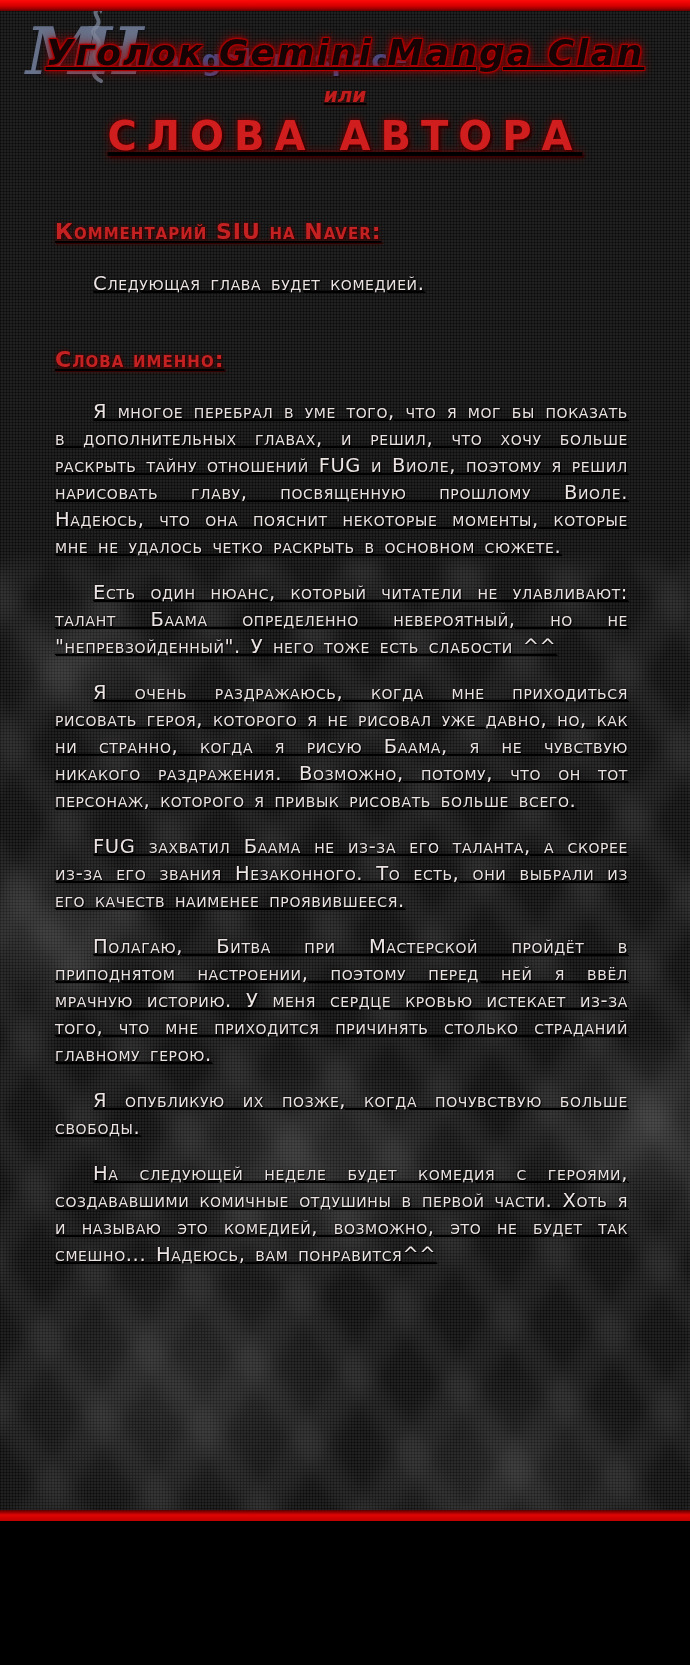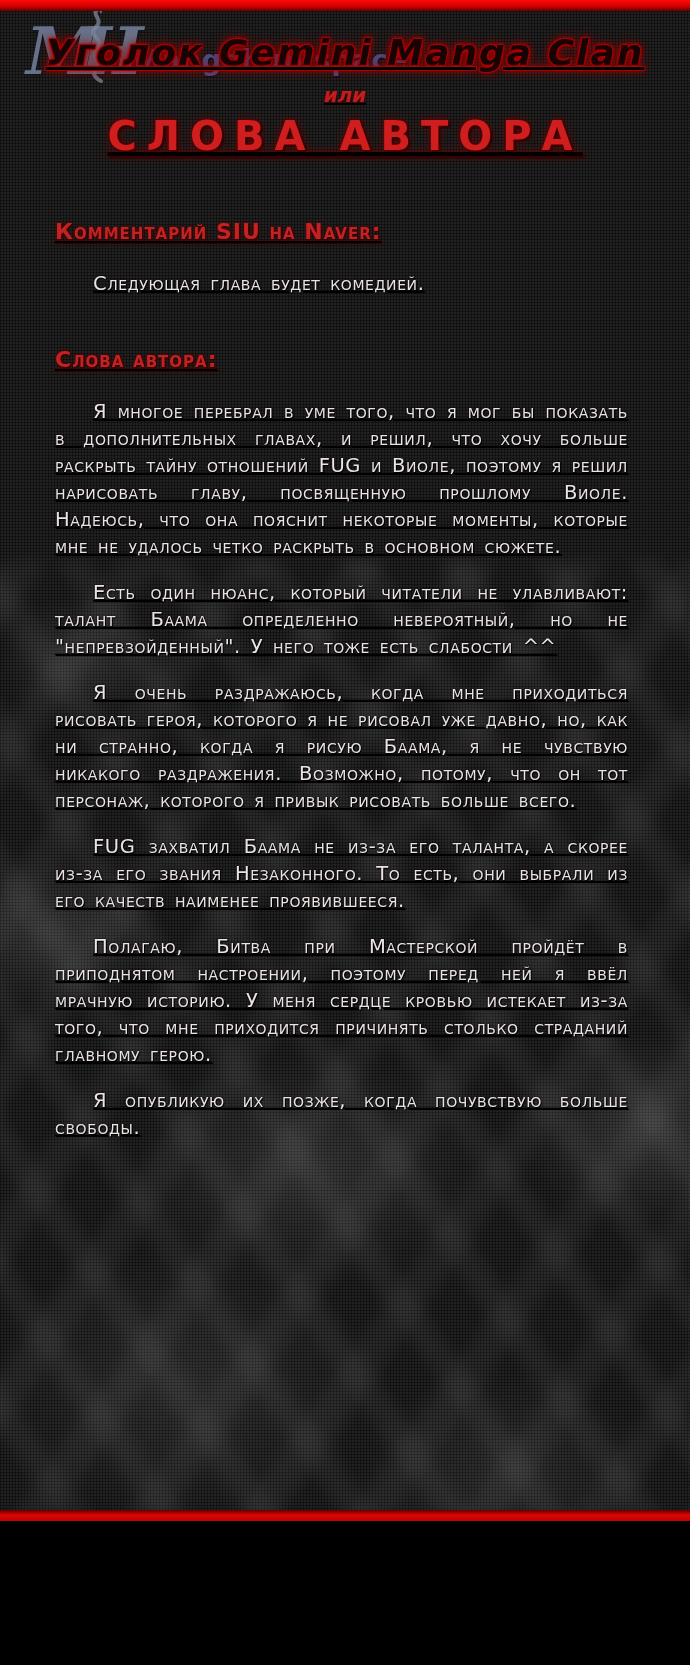--- a/index.html
+++ b/index.html
@@ -120,27 +120,28 @@
     <div class="header">
       <div class="title">Уголок Gemini Manga Clan</div>
       <div class="connector">или</div>
       <div class="subtitle">СЛОВА АВТОРА</div>
     </div>
 
     <div class="text-col">
       <div class="section-heading heading-comment">Комментарий SIU на Naver:</div>
       <p class="para first single">Следующая глава будет комедией.</p>
 
-      <div class="section-heading heading-author">Слова автора:</div>
+      <div class="section-heading heading-author">Слова именно:</div>
       <p class="para first">Я многое перебрал в уме того, что я мог бы показать в дополнительных главах, и решил, что хочу больше раскрыть тайну отношений FUG и Виоле, поэтому я решил нарисовать главу, посвященную прошлому Виоле. Надеюсь, что она пояснит некоторые моменты, которые мне не удалось четко раскрыть в основном сюжете.</p>
       <p class="para">Есть один нюанс, который читатели не улавливают: талант Баама определенно невероятный, но не "непревзойденный". У него тоже есть слабости ^^</p>
       <p class="para">Я очень раздражаюсь, когда мне приходиться рисовать героя, которого я не рисовал уже давно, но, как ни странно, когда я рисую Баама, я не чувствую никакого раздражения. Возможно, потому, что он тот персонаж, которого я привык рисовать больше всего.</p>
       <p class="para">FUG захватил Баама не из-за его таланта, а скорее из-за его звания Незаконного. То есть, они выбрали из его качеств наименее проявившееся.</p>
       <p class="para">Полагаю, Битва при Мастерской пройдёт в приподнятом настроении, поэтому перед ней я ввёл мрачную историю. У меня сердце кровью истекает из-за того, что мне приходится причинять столько страданий главному герою.</p>
       <p class="para">Я опубликую их позже, когда почувствую больше свободы.</p>
+      <p class="para">На следующей неделе будет комедия с героями, создававшими комичные отдушины в первой части. Хоть я и называю это комедией, возможно, это не будет так смешно... Надеюсь, вам понравится^^</p>
     </div>
   </div>
 
   <div class="signature">SIU</div>
   <a class="site-url" href="#">HTTP://GEMINI.YAGAMI.RU</a>
 
   <div class="bottom-bar"></div>
 </div>
 
 </body></html>

